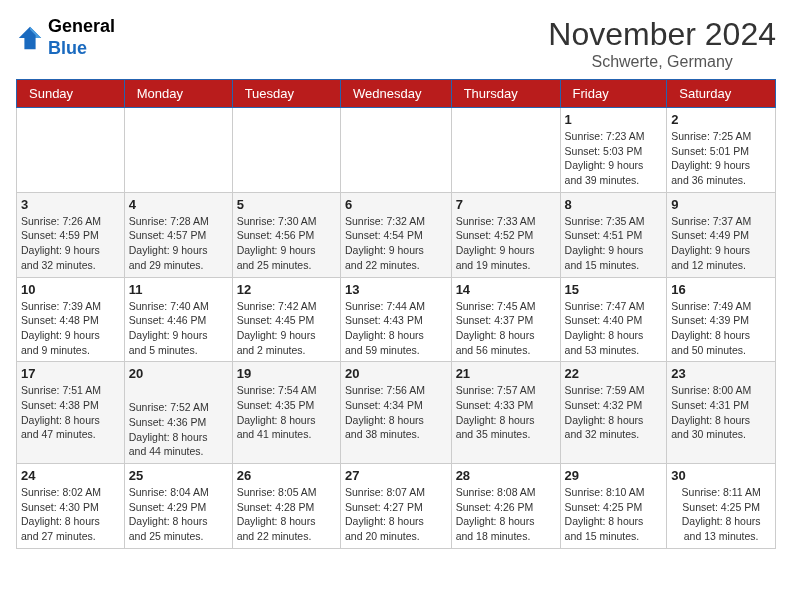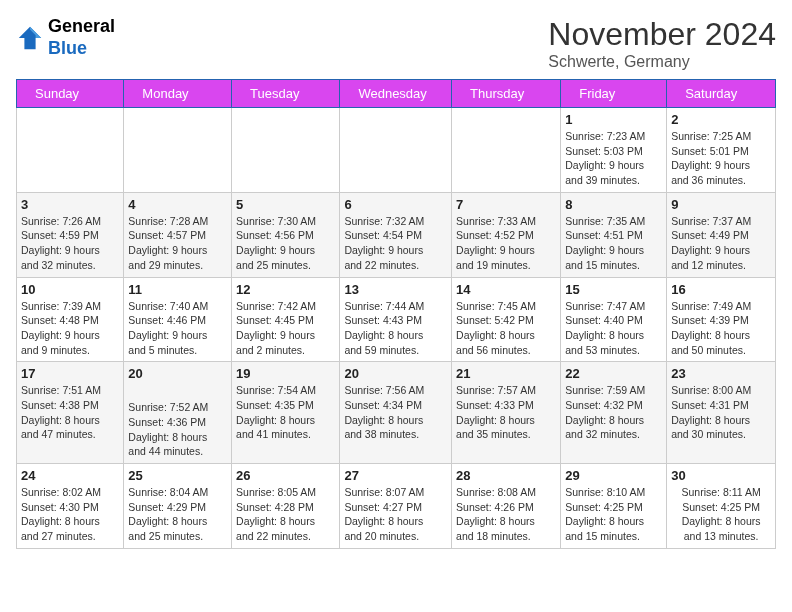--- a/index.html
+++ b/index.html
@@ -26,40 +26,40 @@
       font-weight: bold;
       line-height: 1.2;
     }
     .logo-general { color: #000000; }
     .logo-blue { color: #1a6abf; }
     .logo-icon {
       width: 28px;
       height: 28px;
     }
     .title-section {
-      text-align: left;
+      text-align: center;
     }
     .month-title {
       font-size: 32px;
       font-weight: 300;
       color: #333;
     }
     .location {
       font-size: 16px;
       color: #555;
     }
     table {
       width: 100%;
       border-collapse: collapse;
       font-size: 11px;
     }
     thead tr th {
-      background-color: #d946ef;
+      background-color: #b91c1c;
       color: #fff;
-      padding: 6px 18px;
+      padding: 6px 12px;
       text-align: left;
       font-size: 13px;
       font-weight: normal;
       border: 1px solid #2563b0;
     }
     tbody tr td {
       border: 1px solid #ccc;
       vertical-align: top;
       padding: 4px;
       height: 80px;
@@ -217,21 +217,21 @@
         <td>
           <span class="day-number">13</span>
           <div class="day-info" style="white-space: pre-wrap;">Sunrise: 7:44 AM
 Sunset: 4:43 PM
 Daylight: 8 hours
 and 59 minutes.</div>
         </td>
         <td>
           <span class="day-number">14</span>
           <div class="day-info" style="white-space: pre-wrap;">Sunrise: 7:45 AM
-Sunset: 5:42 PM
+Sunset: 4:37 PM
 Daylight: 8 hours
 and 56 minutes.</div>
         </td>
         <td>
           <span class="day-number">15</span>
           <div class="day-info" style="white-space: pre-wrap;">Sunrise: 7:47 AM
 Sunset: 4:40 PM
 Daylight: 8 hours
 and 53 minutes.</div>
         </td>

